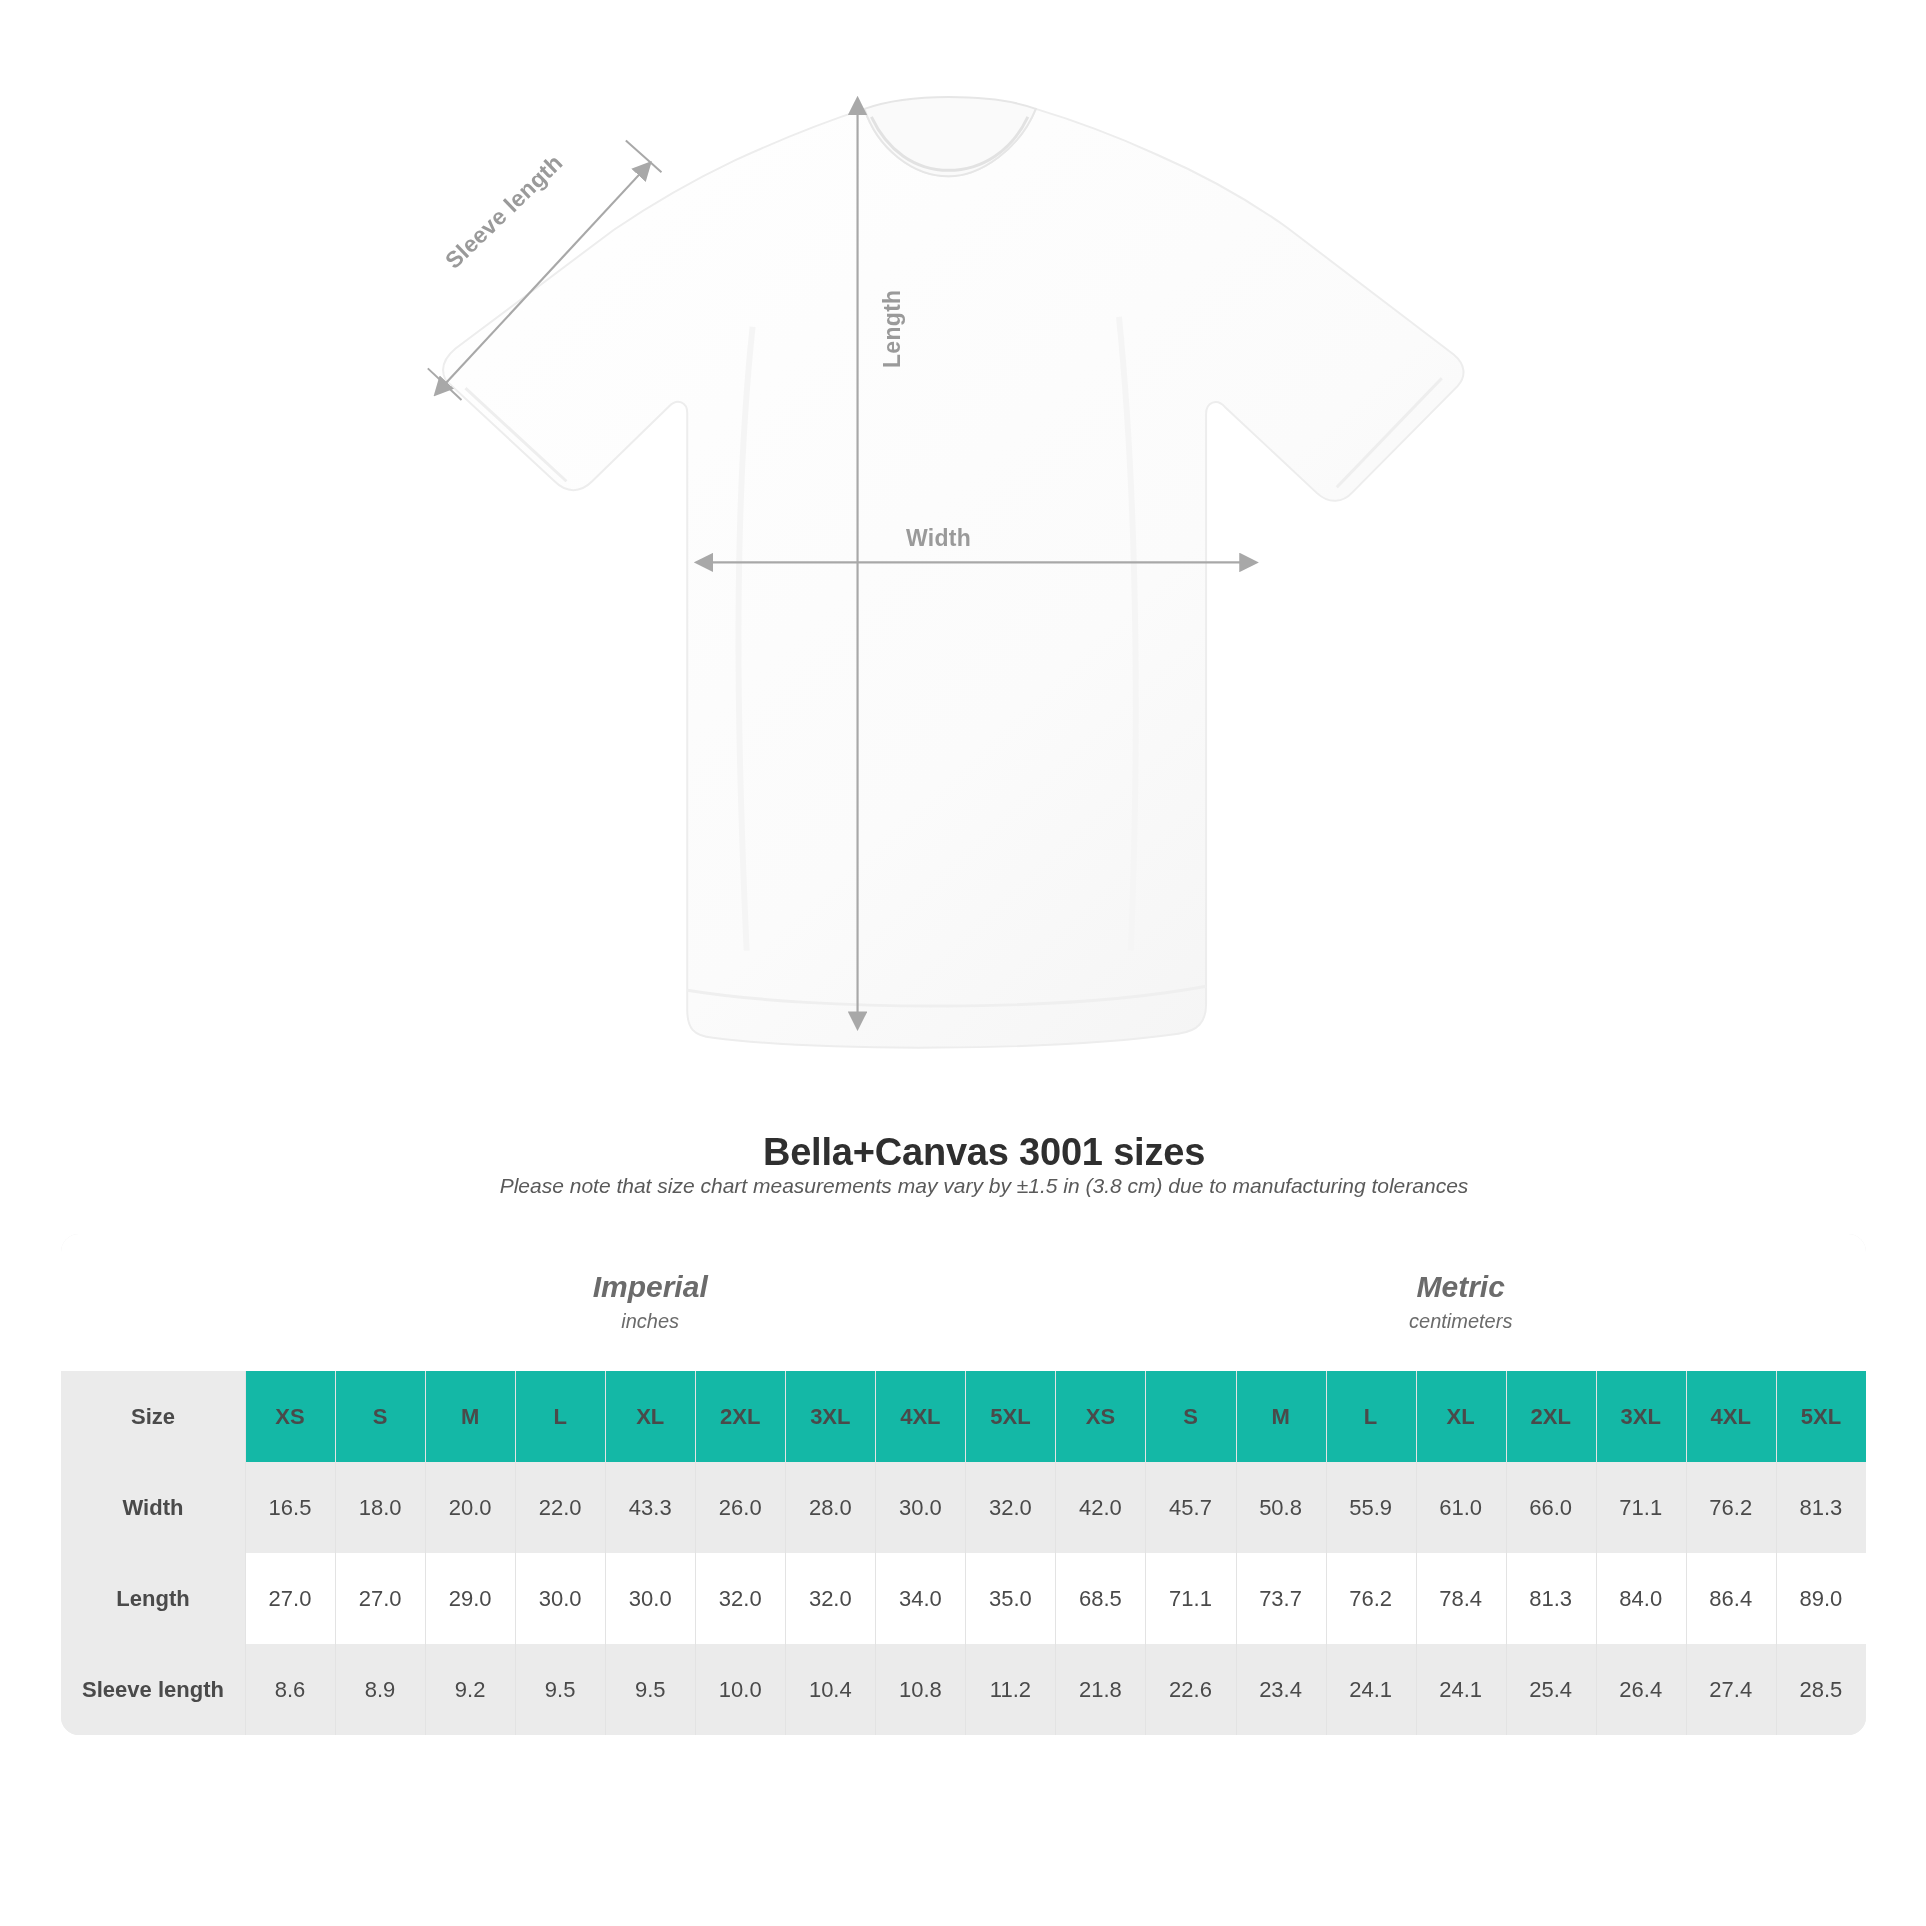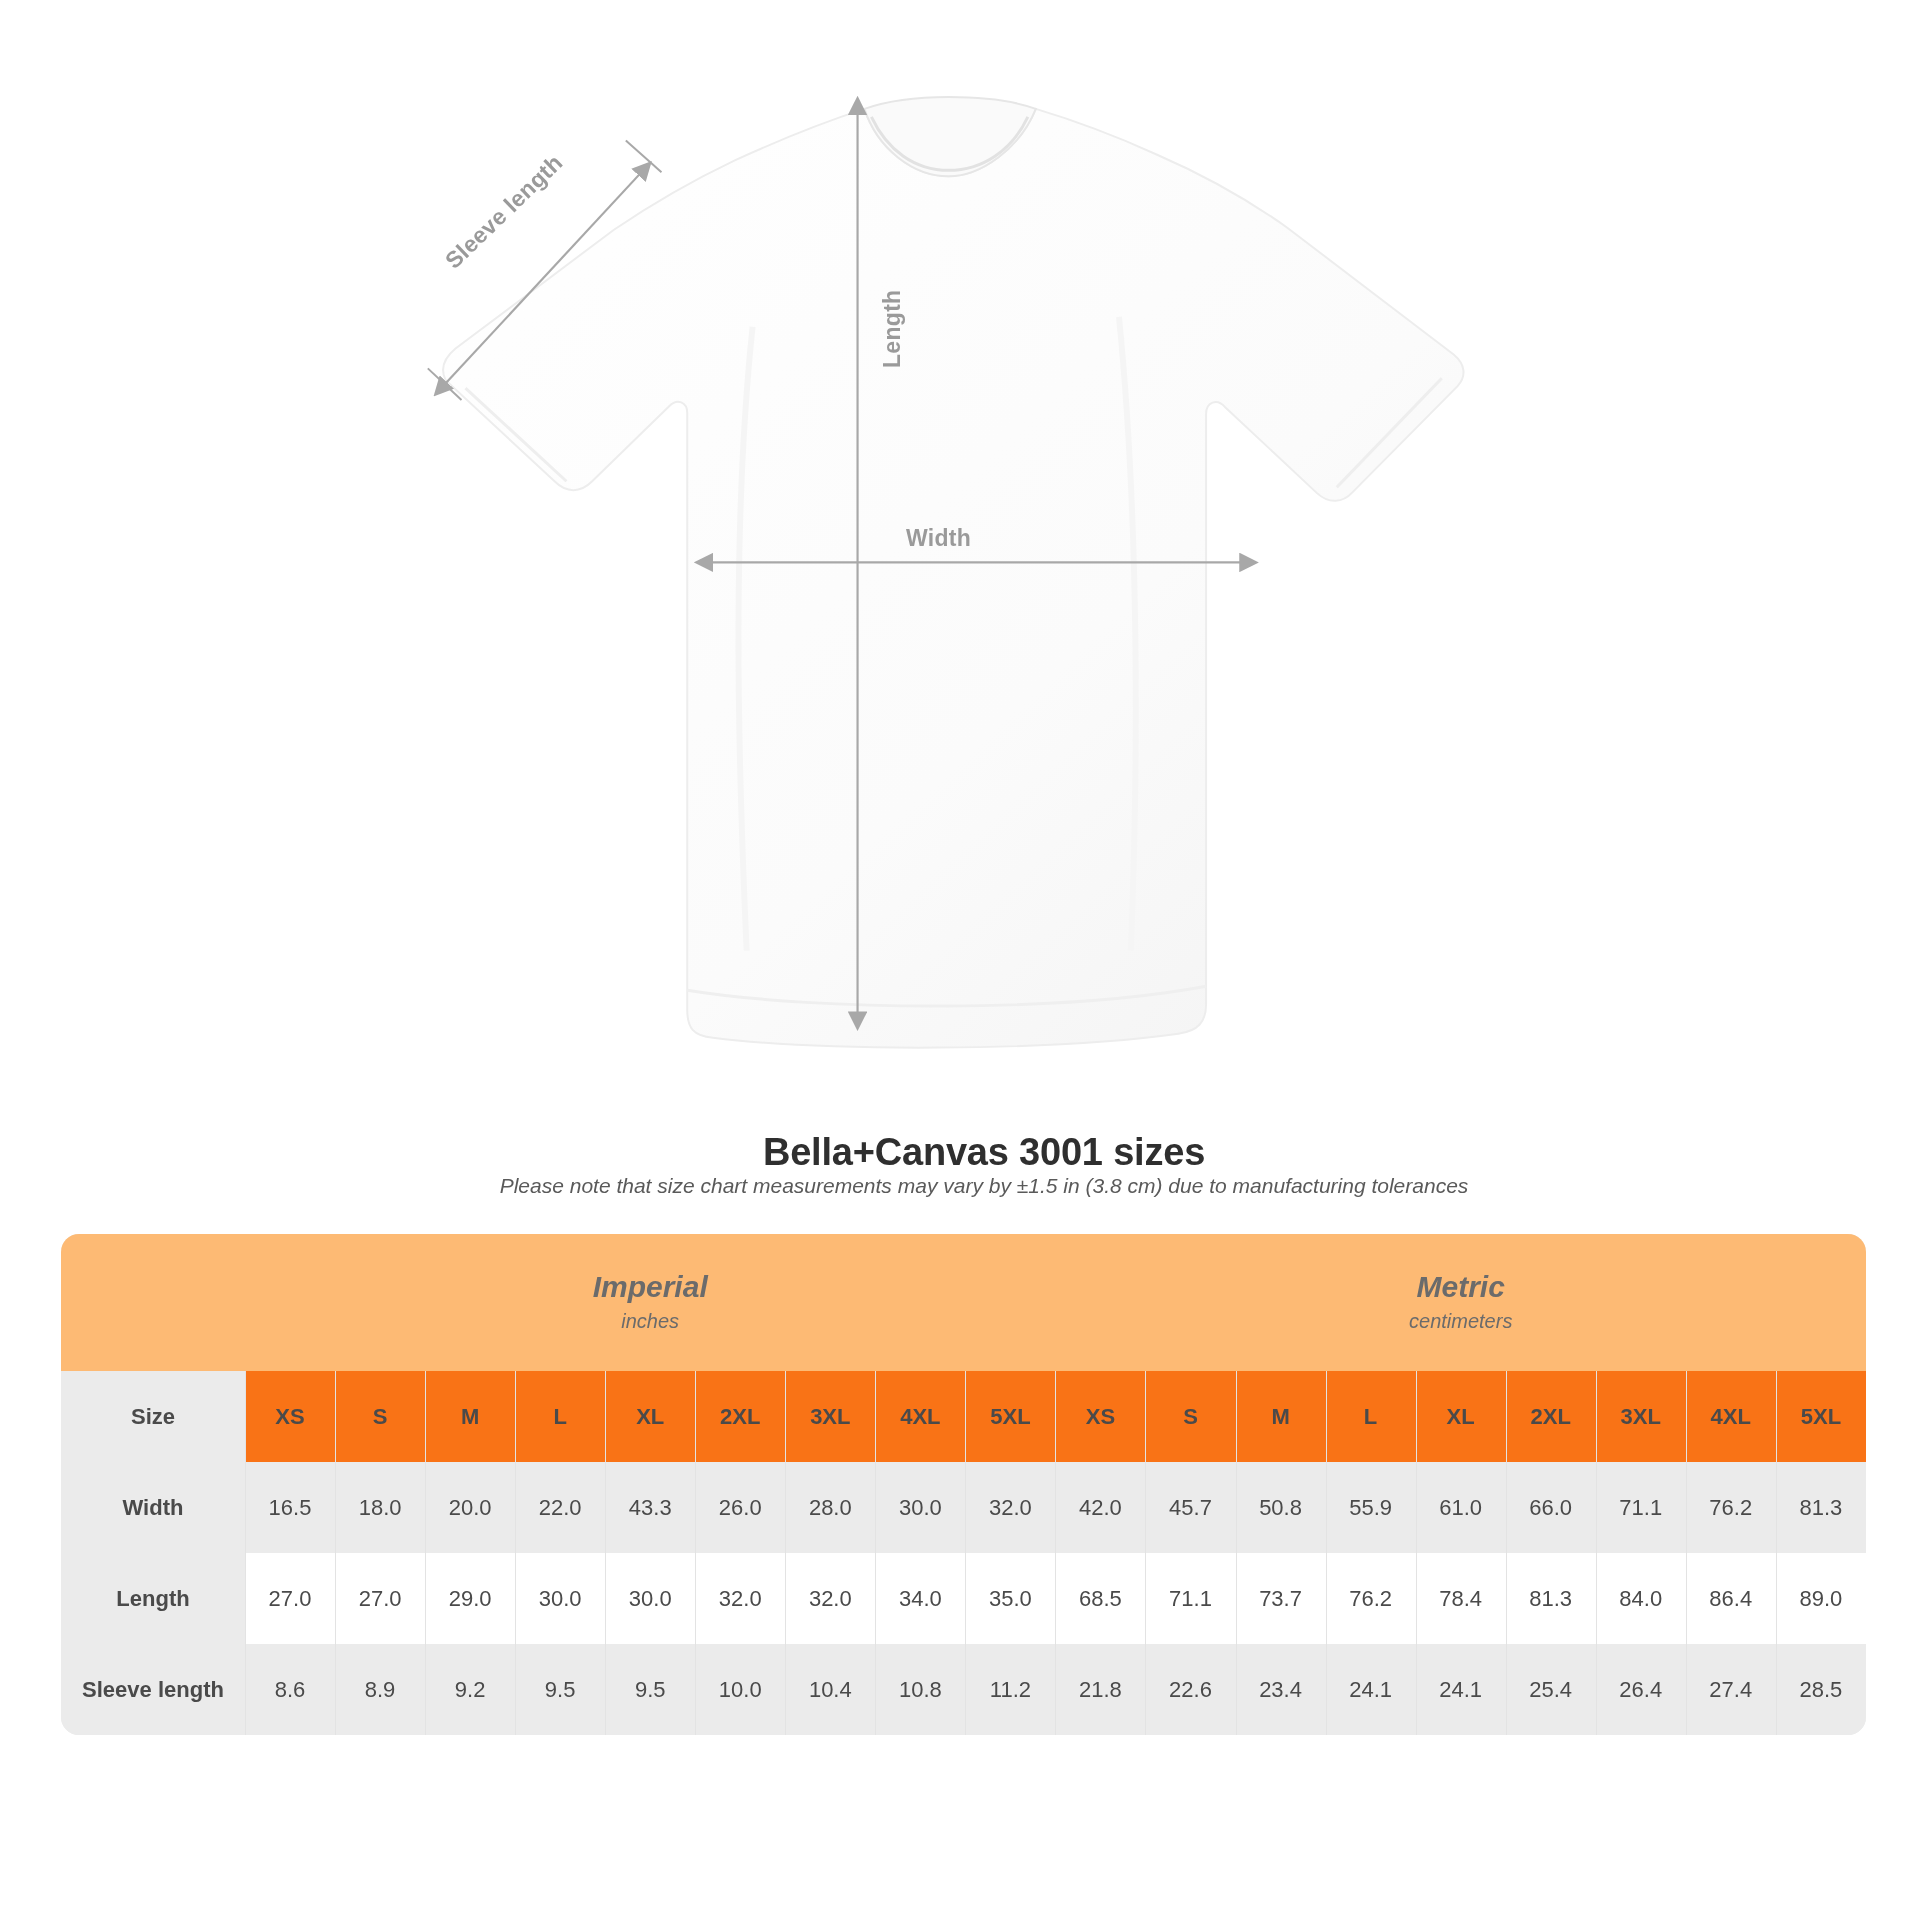--- a/index.html
+++ b/index.html
@@ -91,21 +91,21 @@
   table.size-table td,
   table.size-table th {
     text-align: center;
     font-size: 22px;
     color: #4a4a4a;
     border: none;
     padding: 0;
   }
   .unit-cell {
     height: 137px;
-    background: #fdba74;
+    background: #ffffff;
     vertical-align: middle;
   }
   .unit-name {
     font-size: 30px;
     font-weight: bold;
     font-style: italic;
     color: #6b6b6b;
     line-height: 1.25;
   }
   .unit-sub {
@@ -113,21 +113,21 @@
     font-style: italic;
     color: #6b6b6b;
     line-height: 1.6;
   }
   .row-size td {
     height: 91px;
     vertical-align: middle;
     font-weight: bold;
     color: #555555;
     font-size: 23px;
-    background: #f97316;
+    background: #14b8a6;
   }
   .row-size td.hdr-label {
     background: #ebebeb;
   }
   .row-data td {
     height: 91px;
     vertical-align: middle;
     font-size: 23px;
     color: #3d3d3d;
   }

